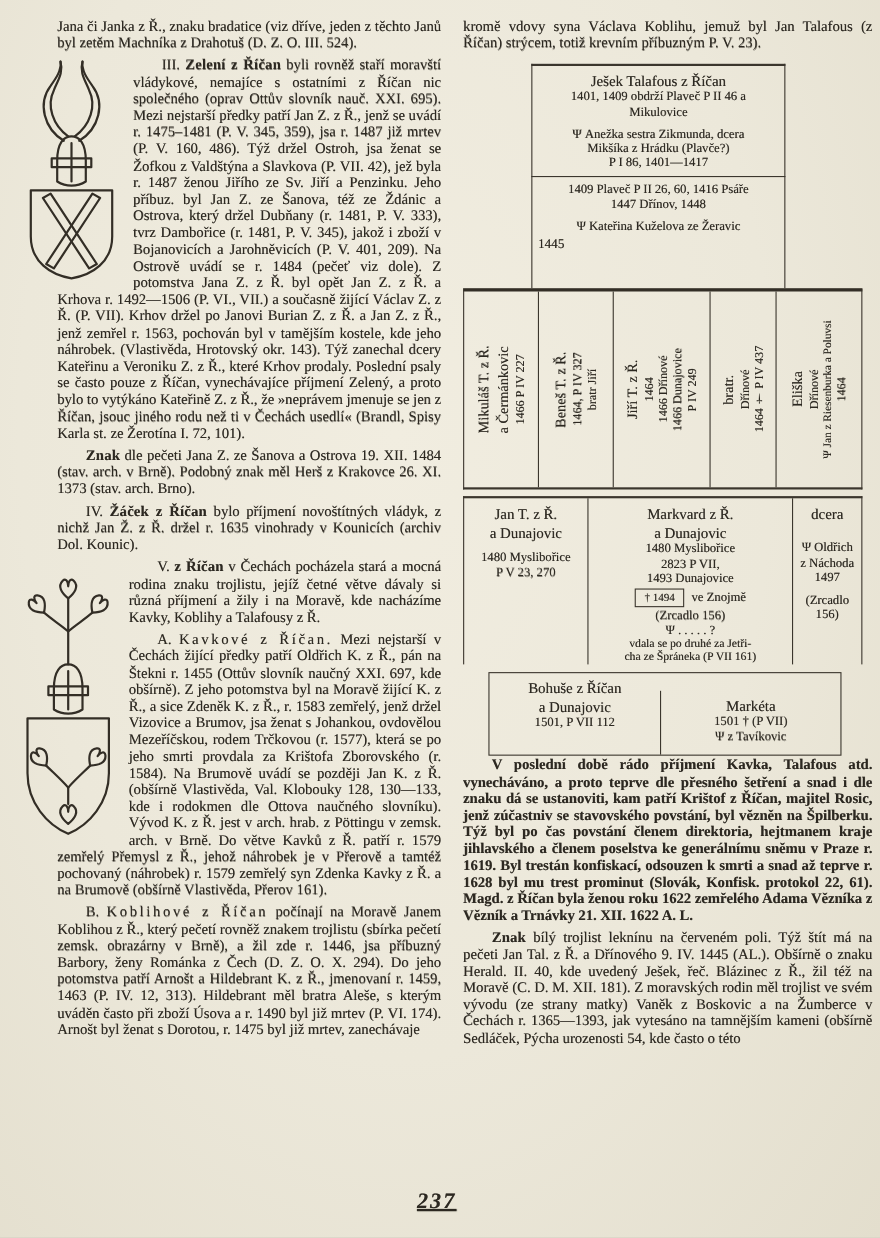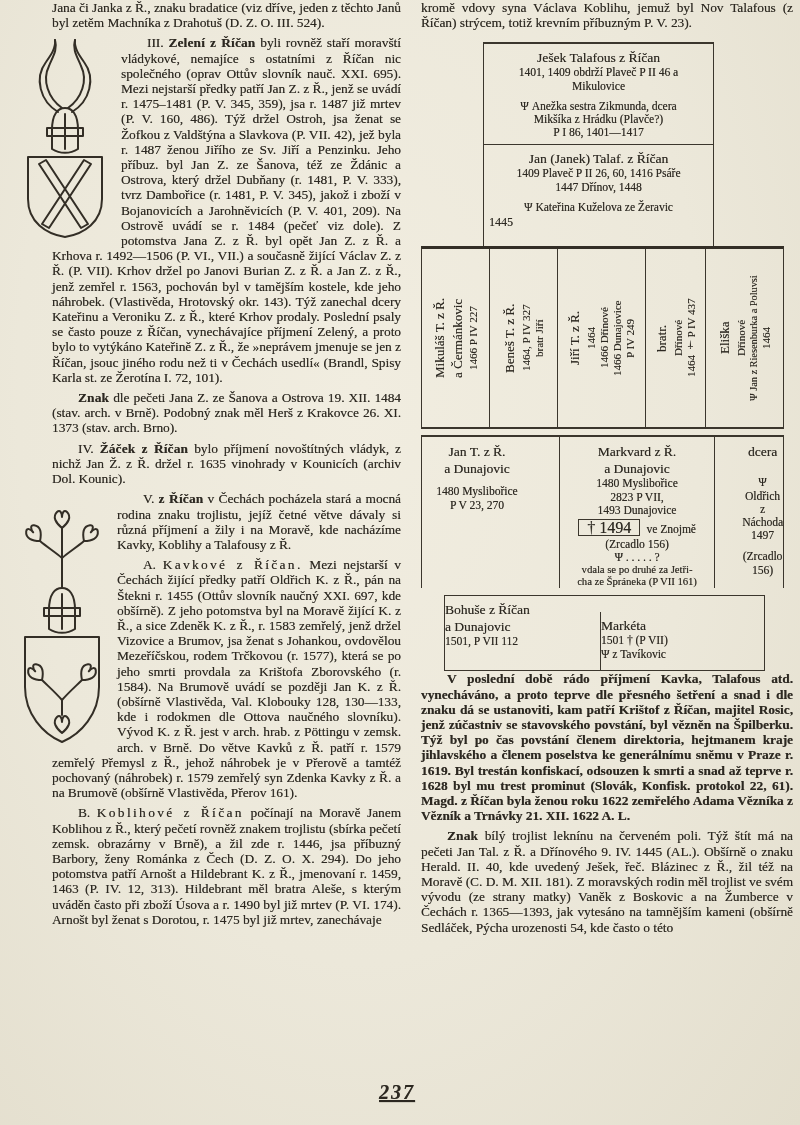--- a/index.html
+++ b/index.html
@@ -3,21 +3,21 @@
 <meta charset="utf-8">
 <style>
   html,body{margin:0;padding:0;background:#d8d4c6;}
   .page{
     position:relative;width:800px;height:1125px;overflow:hidden;
     background:radial-gradient(ellipse at 45% 35%, #f1ede0 0%, #ece8da 55%, #e3decd 100%);
     font-family:"Liberation Serif","DejaVu Serif",serif;
     font-size:13.3px;line-height:15.2px;color:#2c2821;
     text-shadow:0.25px 0.25px 0.3px rgba(44,40,33,0.55);
   }
-  .col{position:absolute;top:0;}
+  .col{position:absolute;top:16px;}
   .col-left{left:52px;width:349px;}
   .col-right{left:421px;width:372px;}
   p.par{margin:0 0 5px 0;text-align:justify;text-indent:26px;}
   p.cont{text-indent:0;}
   b{letter-spacing:.2px;}
   .spaced{letter-spacing:2.4px;}
   .arms-float{float:left;}
   .arms1{width:88px;height:202px;margin:3px 12px 3px -31px;}
   .arms2{width:86px;height:254px;margin:3px 12px 3px -33px;}
   .arms-float svg{display:block;width:100%;height:100%;}
@@ -38,31 +38,31 @@
     border-left:1.2px solid #3b362d;border-right:1.2px solid #3b362d;}
   .vc{box-sizing:border-box;display:flex;justify-content:center;overflow:hidden;}
   .vc + .vc{border-left:1.6px solid #3b362d;}
   .vc1{width:67px}.vc2{width:68px}.vc3{width:88px}.vc4{width:60px}.vc5{flex:1}
   .vt{writing-mode:vertical-rl;transform:rotate(180deg);text-align:center;}
   .vt .vname{font-size:13px;line-height:15.5px;margin-block-end:2px;}
   .vt .vdet{font-size:11px;line-height:13px;}
   .vt .vsmall{font-size:10.3px;line-height:12px;}
 
   .grow4{box-sizing:border-box;display:flex;height:153px;margin-top:6px;text-align:center;
-    border-top:2px solid #3b362d;border-left:1.2px solid #3b362d;border-right:1.2px solid #3b362d;gap:27px;}
+    border-top:2px solid #3b362d;border-left:1.2px solid #3b362d;border-right:1.2px solid #3b362d;}
   .g4{box-sizing:border-box;padding-top:6px;}
   .g4a{width:112px}
-  .g4b{width:159px;border-left:1.6px solid #3b362d;border-right:1.6px solid #3b362d;font-family:Liberation Serif, serif;}
+  .g4b{width:187px;border-left:1.6px solid #3b362d;border-right:1.6px solid #3b362d;font-family:Liberation Serif, serif;}
   .g4c{flex:1}
   .gsmall{font-size:10.6px;line-height:11.8px;}
-  .gbox-death{display:inline-block;border:1.6px solid #3b362d;padding:0 8px;margin:2px 3px 2px 0;font-size:16px;line-height:15px;}
+  .gbox-death{display:inline-block;border:1.6px solid #3b362d;padding:0 8px;margin:2px 3px 2px 0;font-size:10px;line-height:15px;}
   .gap8{height:8px}
 
   .grow5{box-sizing:border-box;display:flex;width:321px;height:76px;margin:7px 0 0 23px;
-    border:1.8px solid #3b362d;}
+    border:1.8px solid #3b362d;text-align:center;}
   .g5a{box-sizing:border-box;width:155px;padding-top:5px;}
   .g5b{box-sizing:border-box;flex:1;border-left:1.6px solid #3b362d;padding-top:5px;margin-top:16px;}
 
   .r3{margin-top:13px;font-weight:bold;}
   .pagenum{position:absolute;left:379px;top:1085px;font-size:20px;font-style:italic;font-weight:bold;letter-spacing:2px;text-decoration:underline;}
   .arms-stroke{stroke:#332e26;stroke-width:2;fill:none;stroke-linecap:round;stroke-linejoin:round;}
 </style>
 </head>
 <body>
 
@@ -167,38 +167,37 @@
 
     <p class="par">
       <span>B.</span>
       <span class="spaced">Koblihové z Říčan</span>
       <span>počínají na Moravě Janem Koblihou z Ř., který pečetí rovněž znakem trojlistu (sbírka pečetí zemsk. obrazárny v Brně), a žil zde r. 1446, jsa příbuzný Barbory, ženy Románka z Čech (D. Z. O. X. 294). Do jeho potomstva patří Arnošt a Hildebrant K. z Ř., jmenovaní r. 1459, 1463 (P. IV. 12, 313). Hildebrant měl bratra Aleše, s kterým uváděn často při zboží Úsova a r. 1490 byl již mrtev (P. VI. 174). Arnošt byl ženat s Dorotou, r. 1475 byl již mrtev, zanechávaje</span>
     </p>
   </div>
 
   <div class="col col-right">
 
-    <p class="par cont"><span>kromě vdovy syna Václava Koblihu, jemuž byl Nov Talafous (z Říčan) strýcem, totiž krevním příbuzným P. V. 23).</span></p>
+    <p class="par cont"><span>kromě vdovy syna Václava Koblihu, jemuž byl Jan Talafous (z Říčan) strýcem, totiž krevním příbuzným P. V. 23).</span></p>
 
 
     <div class="gtable">
 
       <div class="gb gb1">
         <div class="gname">Ješek Talafous z Říčan</div>
         <div class="gdet">1401, 1409 obdrží Plaveč P II 46 a</div>
         <div class="gdet">Mikulovice</div>
         <div class="gsp">
           <div class="gdet">Ψ Anežka sestra Zikmunda, dcera</div>
           <div class="gdet">Mikšíka z Hrádku (Plavče?)</div>
           <div class="gdet">P I 86, 1401—1417</div>
         </div>
       </div>
 
       <div class="gb gb2">
-        <div class="gname">Jan (Janek) Talaf. z Říčan</div>
         <div class="gdet">1409 Plaveč P II 26, 60, 1416 Psáře</div>
         <div class="gdet">1447 Dřínov, 1448</div>
         <div class="gsp">
           <div class="gdet">Ψ Kateřina Kuželova ze Žeravic</div>
         </div>
         <div class="gyear">1445</div>
       </div>
 
       <div class="grow3">
         <div class="vc vc1">

